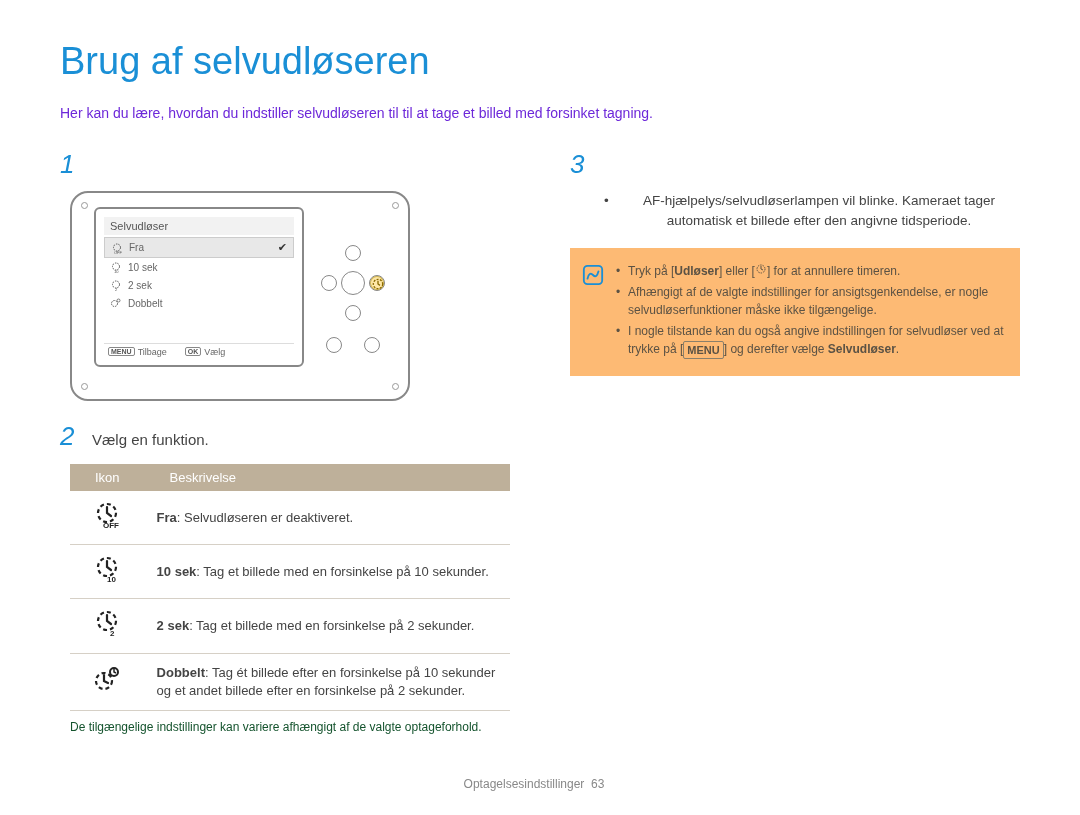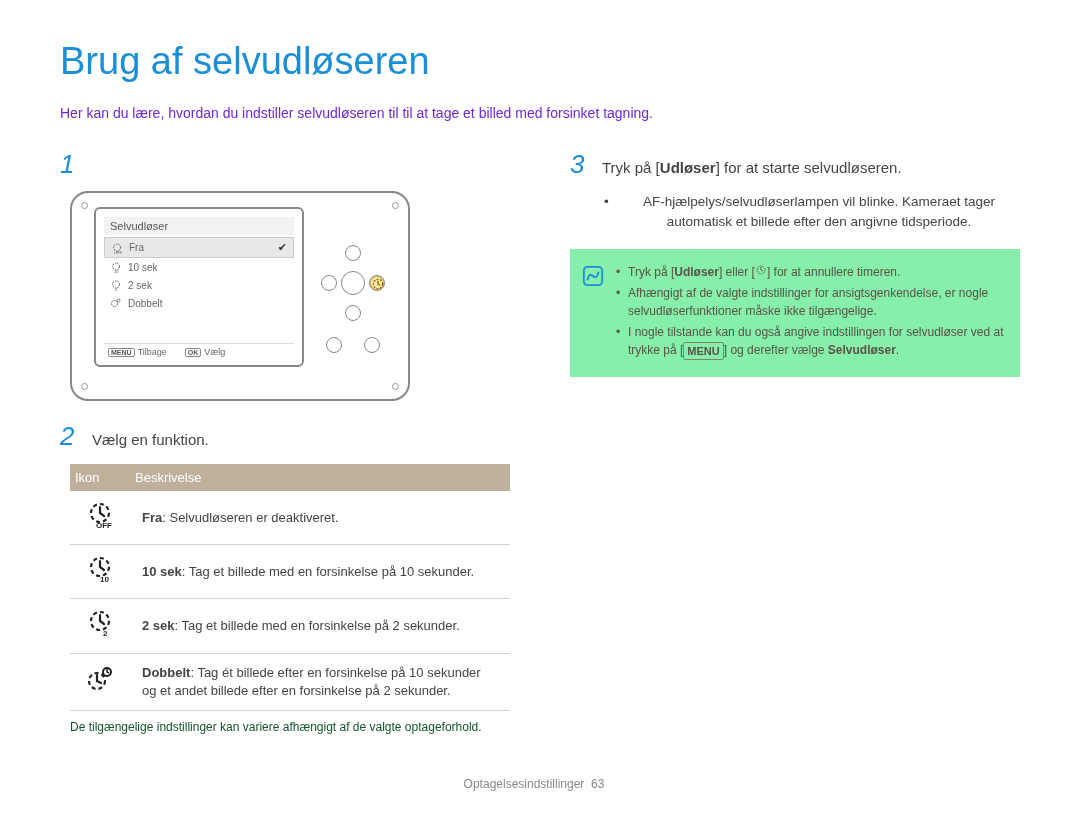--- a/index.html
+++ b/index.html
@@ -107,21 +107,21 @@
       display: inline-block;
     }
     .screen-footer {
       display: flex;
       gap: 18px;
       font-size: 9px;
       color: #666;
       padding: 3px 4px 0 4px;
       border-top: 1px solid #ddd;
     }
-    .footer-pair { display: flex; align-items: flex-end; gap: 3px; }
+    .footer-pair { display: flex; align-items: flex-start; gap: 3px; }
     .footer-badge {
       display: inline-block;
       font-size: 7px;
       color: #555;
       border: 1px solid #888;
       border-radius: 2px;
       padding: 0 2px;
       font-weight: bold;
     }
     .camera-controls {
@@ -162,21 +162,21 @@
       max-width: 440px;
       border-collapse: collapse;
       margin: 8px 0 8px 10px;
     }
     .icon-table thead th {
       background: #beb09a;
       color: #fff;
       font-weight: 400;
       font-size: 13px;
       text-align: left;
-      padding: 6px 5px;
+      padding: 6px 25px;
     }
     .icon-table thead th:first-child { width: 60px; }
     .icon-table td {
       border-bottom: 1px solid #d6d0c6;
       padding: 10px 12px;
       font-size: 13px;
       color: #444;
       vertical-align: middle;
       line-height: 1.4;
     }
@@ -209,21 +209,21 @@
     .bullets li::before {
       content: "•";
       position: absolute;
       left: 0;
       top: 0;
       color: #444;
     }
 
     
     .note-box {
-      background: #86efac;
+      background: #fdba74;
       display: flex;
       gap: 12px;
       padding: 14px 16px 14px 12px;
       margin-top: 4px;
     }
     .note-icon {
       width: 22px;
       height: 22px;
       flex-shrink: 0;
       margin-top: 2px;
@@ -402,23 +402,20 @@
           <td><span class="desc-bold">Dobbelt</span><span>: Tag ét billede efter en forsinkelse på 10 sekunder og et andet billede efter en forsinkelse på 2 sekunder.</span></td>
         </tr>
       </tbody>
     </table>
     <p class="table-note">De tilgængelige indstillinger kan variere afhængigt af de valgte optageforhold.</p>
   </div>
 
   <div class="col">
     <div class="step">
       <span class="step-num">3</span>
-      <span class="step-text">
-        <span>Tryk på [</span><span style="font-weight:bold">Udløser</span><span>] for at starte selvudløseren.</span>
-      </span>
     </div>
     <ul class="bullets">
       <li>AF-hjælpelys/selvudløserlampen vil blinke. Kameraet tager automatisk et billede efter den angivne tidsperiode.</li>
     </ul>
 
     <div class="note-box">
       <svg class="note-icon" viewBox="0 0 24 24">
         <rect x="2" y="2" width="20" height="20" rx="4" fill="none" stroke="#1a8fd6" stroke-width="2"></rect>
         <path d="M6 16 Q8 8 12 12 Q16 16 18 8" fill="none" stroke="#1a8fd6" stroke-width="2" stroke-linecap="round"></path>
       </svg>

